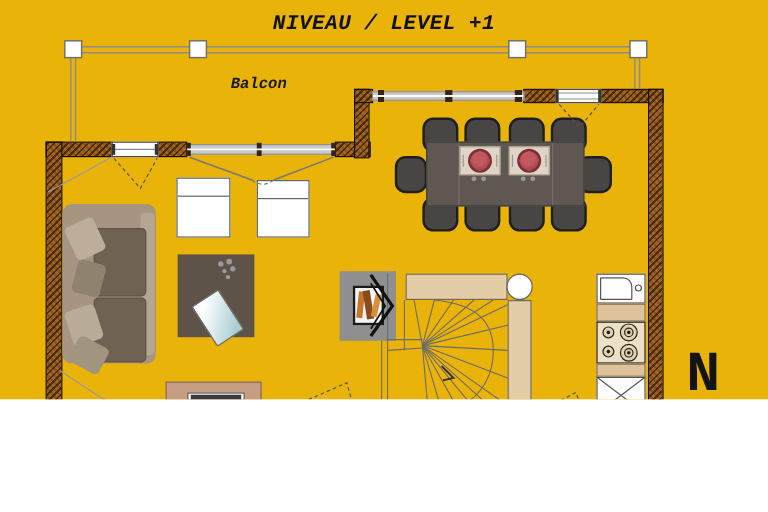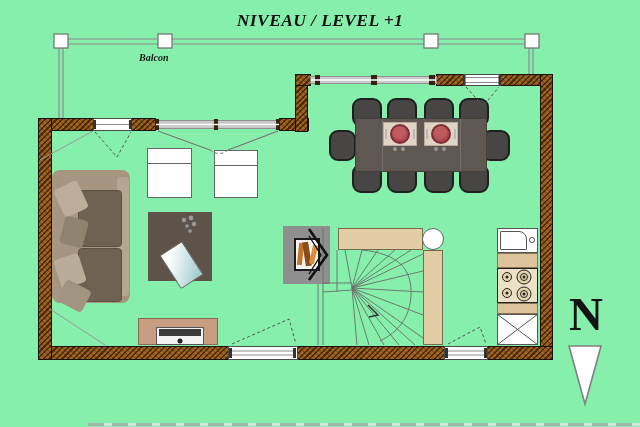--- a/index.html
+++ b/index.html
@@ -1,32 +1,32 @@
 <!DOCTYPE html>
 <html style="--wall_hatch: #a5651e; --sofa: #a69681; --sofa_cushion: #6f6252; --dining_table: #5f5751; --chair: #474645; --plate: #a8434a; --placemat: #dfd4c5; --counter: #dcc39c; --stair_wall: #e3cda6; --tv_stand: #c79e81; --coffee_table: #5d5349; --fireplace_pad: #8f8f8f; --log_orange: #c3762a;"><head>
 <meta charset="utf-8">
 <style>
   html,body{margin:0;padding:0;background:#fff;}
-  .stage{position:relative;width:640px;height:427px;background:#86efac;overflow:hidden;
-         font-family:Liberation Serif, serif;}
+  .stage{position:relative;width:640px;height:333px;background:#eab308;overflow:hidden;
+         font-family:Liberation Mono, monospace;}
   .abs{position:absolute;}
   
   .wall{position:absolute;border:1px solid #181008;box-sizing:border-box;
         background-image:
           repeating-linear-gradient(135deg, rgba(10,5,0,.55) 0 1.5px, rgba(0,0,0,0) 1.5px 4px),
           repeating-linear-gradient(45deg, #8a5416 0 2px, var(--wall_hatch,#a5651e) 2px 4px);}
   .win{position:absolute;background:#fff;border:1px solid #4a4a4a;box-sizing:border-box;}
   .band{position:absolute;background:#c9c9c9;box-sizing:border-box;border:1px solid #8f8f8f;}
   .tick{position:absolute;background:#35250e;}
   .tan{position:absolute;background:var(--stair_wall,#e3cda6);border:1px solid #7a6a4d;box-sizing:border-box;}
   .chair{position:absolute;background:var(--chair,#474645);border:2px solid #1f1f1f;border-radius:9px;box-sizing:border-box;}
   .title{position:absolute;left:160px;top:10px;width:320px;text-align:center;
          font-size:17.5px;font-weight:bold;font-style:italic;color:#111;letter-spacing:.4px;}
-  .balcony-label{position:absolute;left:139px;top:48px;width:100px;text-align:left;
-         font-size:10px;font-weight:bold;font-style:italic;color:#1a1a1a;line-height:20px;}
+  .balcony-label{position:absolute;left:139px;top:60px;width:100px;text-align:right;
+         font-size:13px;font-weight:bold;font-style:italic;color:#1a1a1a;line-height:20px;}
   .north-n{position:absolute;left:560px;top:288px;width:52px;text-align:center;
          font-size:47px;font-weight:900;color:#141414;line-height:52px;}
   svg.overlay{position:absolute;left:0;top:0;z-index:30;pointer-events:none;}
   .txt{z-index:40;}
   .fur{z-index:10;}
 </style>
 </head>
 <body>
 
 <div class="stage">

